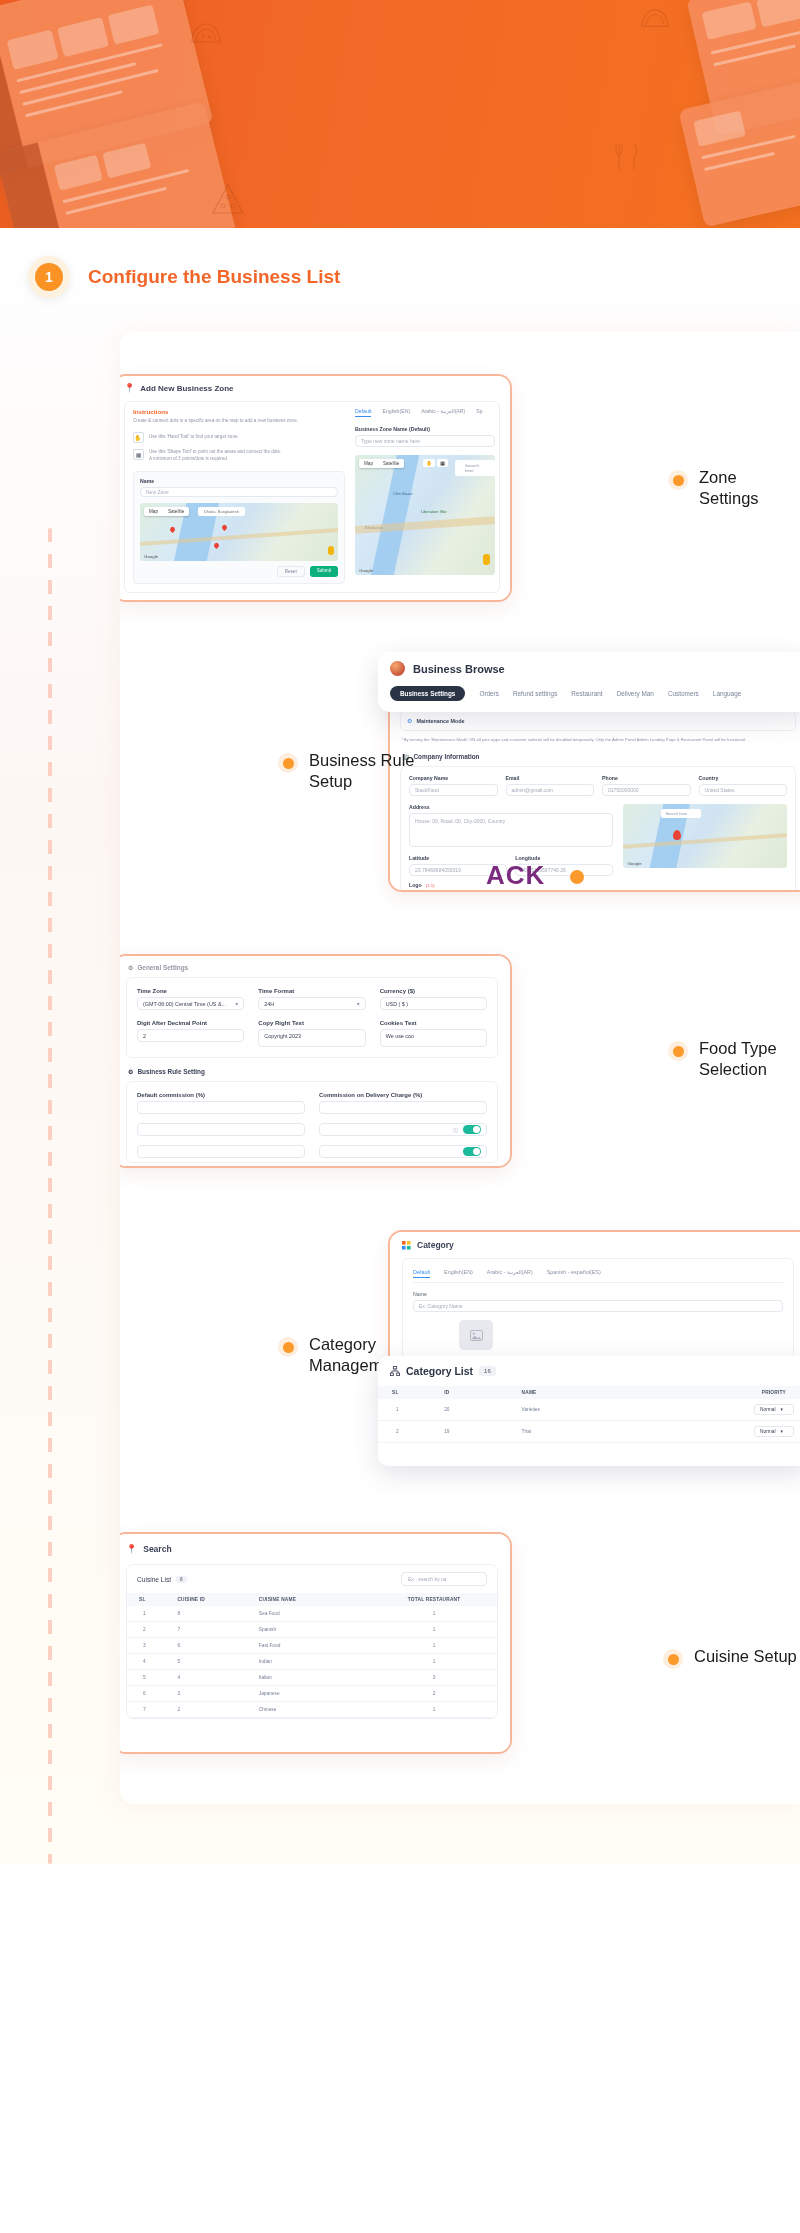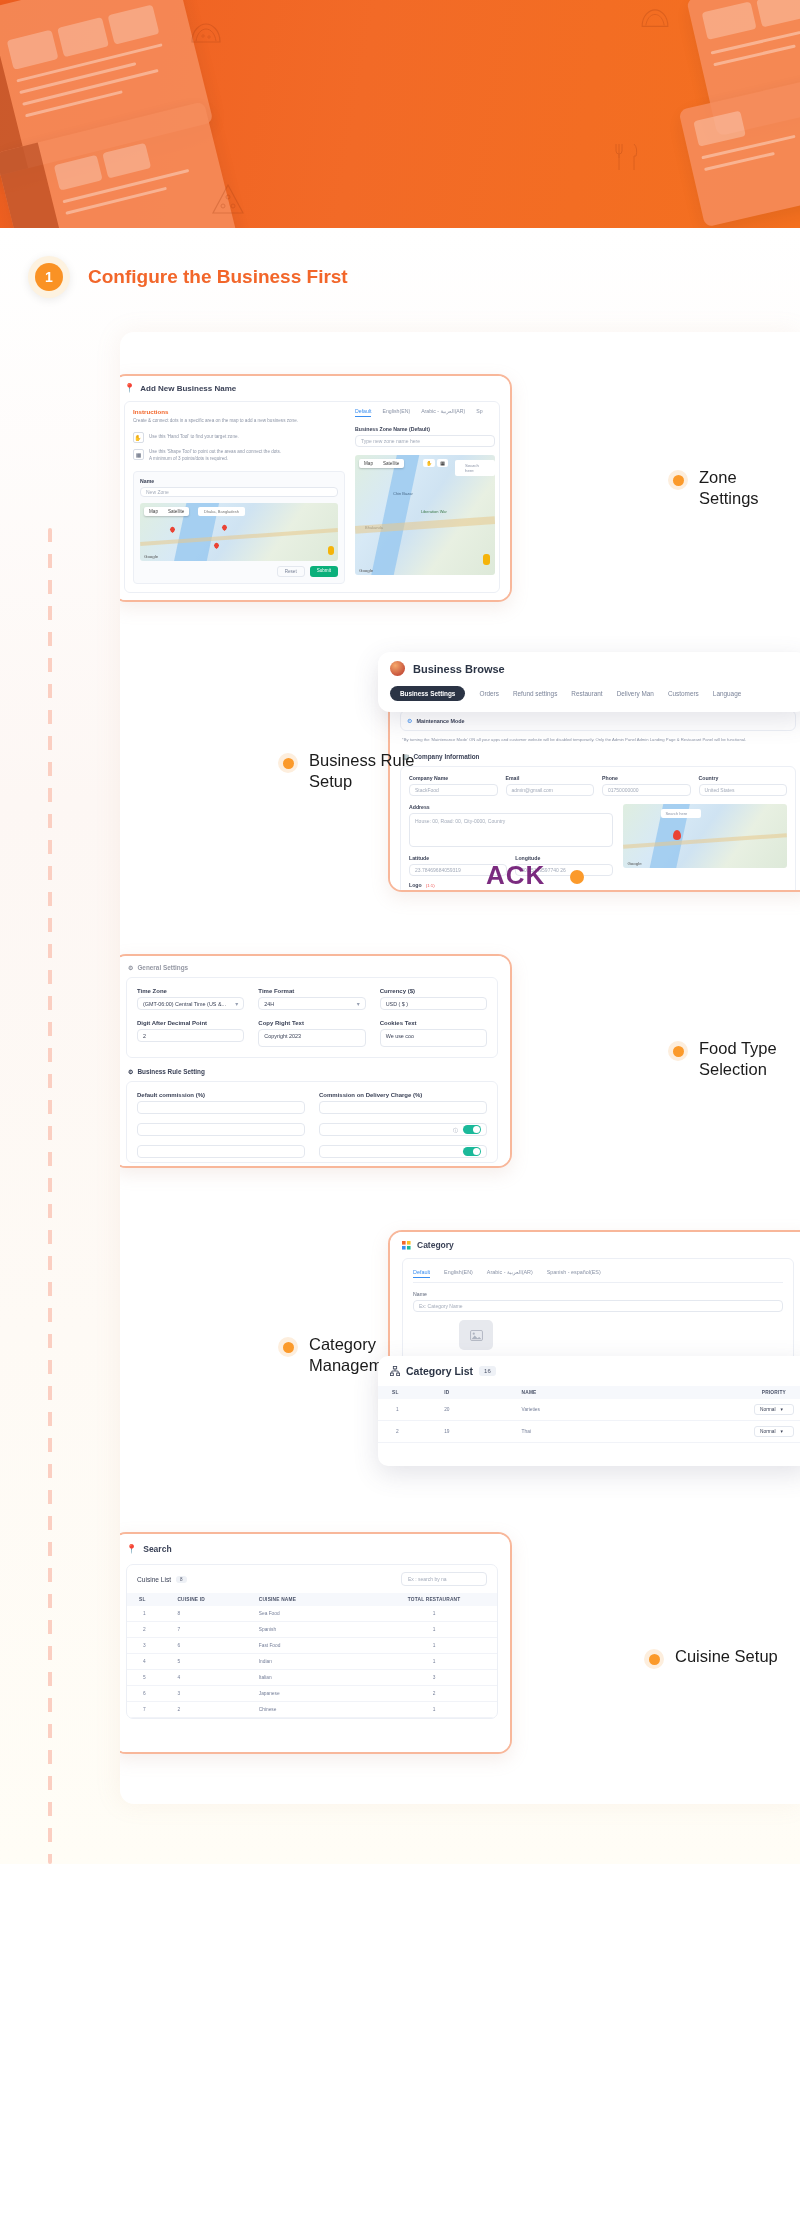--- a/index.html
+++ b/index.html
@@ -251,31 +251,31 @@
 </div>
 
 <div class="page">
   <div class="dashline"></div>
 
   <div class="stepwrap">
     <div class="step-head">
       <div class="step-badge">
         <i>1</i>
       </div>
-      <div class="step-title">Configure the Business First</div>
+      <div class="step-title">Configure the Business List</div>
     </div>
 
     <div class="panel">
 
       <div class="row" style="height:230px">
         <div class="frame" style="left:-8px;top:2px;width:400px;height:228px">
           <div class="shot">
             <div class="hdr">
               <span class="pin">📍</span>
-              <span class="ttl">Add New Business Name</span>
+              <span class="ttl">Add New Business Zone</span>
             </div>
             <div class="inner" style="height:192px;position:relative">
 
               <div style="position:absolute;left:8px;top:6px;width:212px">
                 <div class="instr-t">Instructions</div>
                 <div class="sm">Create &amp; connect dots in a specific area on the map to add a new business zone.</div>
                 <div style="display:flex;gap:5px;align-items:center;margin-top:7px">
                   <div class="ibox">✋</div>
                   <div class="sm">Use this 'Hand Tool' to find your target zone.</div>
                 </div>
@@ -718,21 +718,21 @@
                       <td>2</td>
                       <td>Chinese</td>
                       <td style="text-align:center">1</td>
                     </tr>
                   </tbody>
               </table>
             </div>
           </div>
         </div>
 
-        <div class="label" style="left:524px;top:122px">
+        <div class="label" style="left:543px;top:122px">
           <div class="dot">
               <b></b>
             </div>
           <div class="label-text">
             <div>Cuisine Setup</div>
           </div>
         </div>
       </div>
 
     </div>

